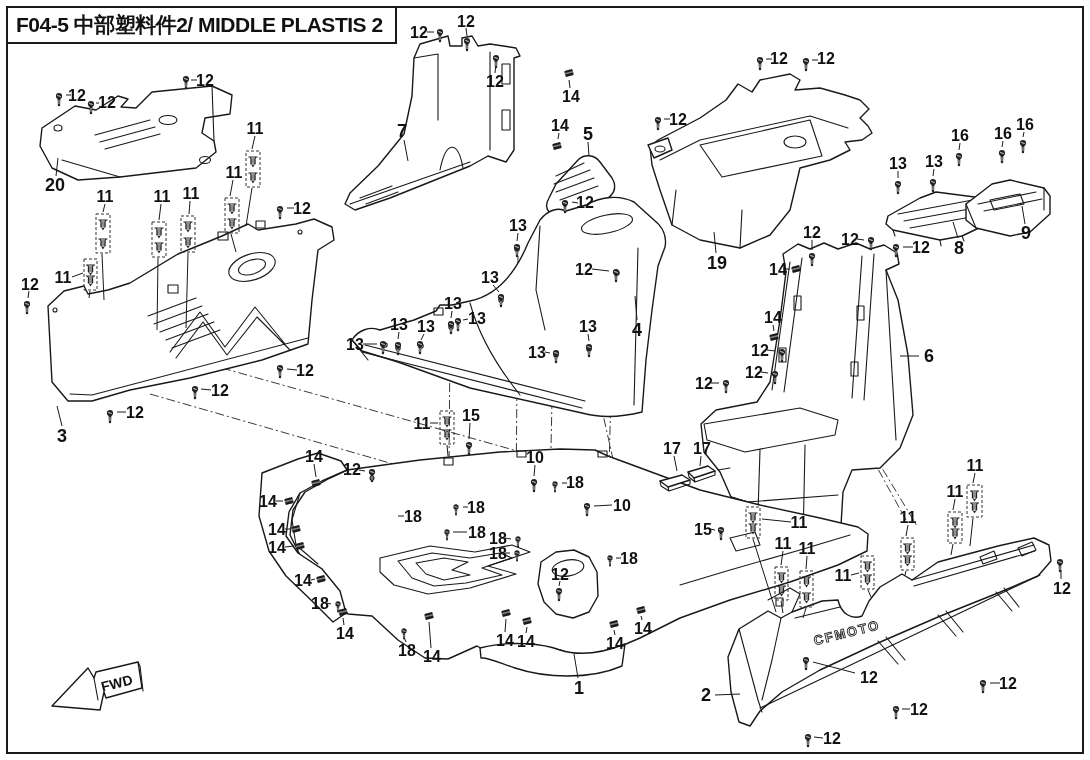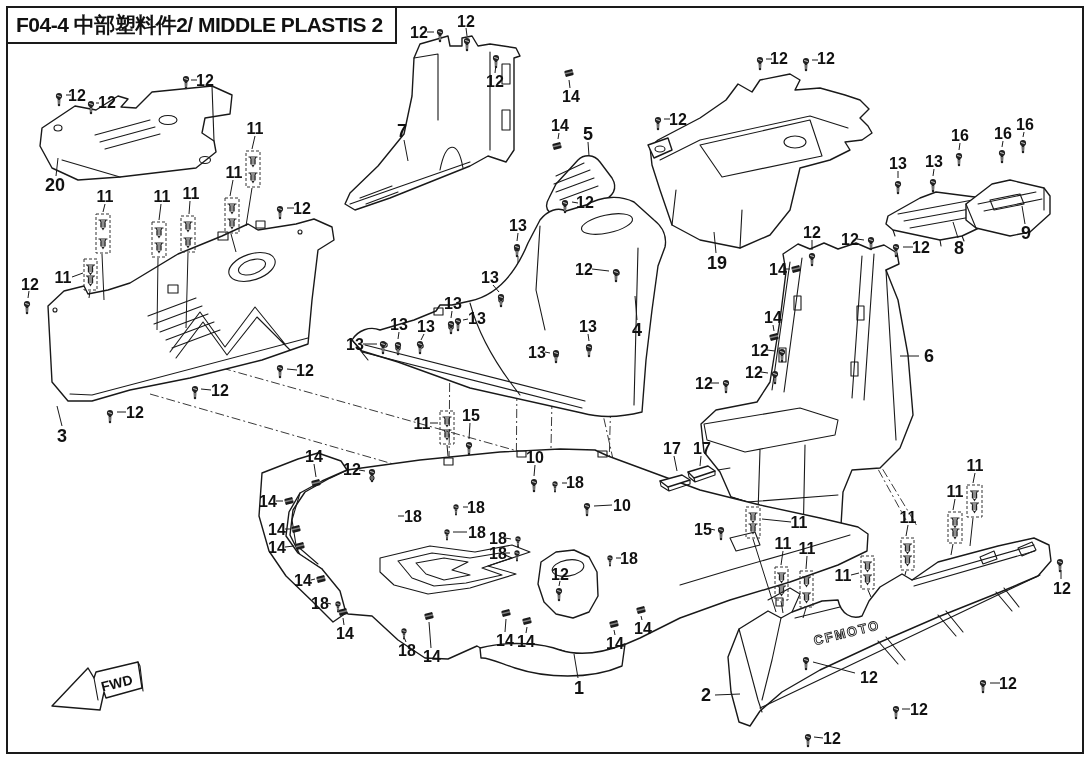--- a/index.html
+++ b/index.html
@@ -22,21 +22,21 @@
   .rodcore{stroke:#ffffff;stroke-width:2;fill:none;stroke-linejoin:round;}
   .brandtxt{font:700 13px "Liberation Sans",sans-serif;fill:#fff;stroke:#1a1a1a;stroke-width:0.9;
             letter-spacing:2px;text-anchor:middle;}
   .fwdtxt{font:700 14px "Liberation Sans",sans-serif;fill:#111;text-anchor:middle;}
 </style>
 </head>
 <body>
 
 <div class="page">
   <div class="frame"></div>
-  <div class="title-box">F04-4 中部塑料件2/ MIDDLE PLASTIS 2</div>
+  <div class="title-box">F04-5 中部塑料件2/ MIDDLE PLASTIS 2</div>
 
   <svg class="diagram" viewBox="0 0 1090 760">
     <defs>
       <g id="g-screw">
         <circle r="3.1" fill="#222"></circle>
         <path d="M-1.4,2.8 L1.4,2.8 L1.1,9.2 L0,10.4 L-1.1,9.2 Z" fill="#222"></path>
         <line x1="-1.8" y1="-0.5" x2="1.8" y2="0.5" stroke="#fff" stroke-width="0.8"></line>
         <line x1="-1.1" y1="5" x2="1.1" y2="5" stroke="#fff" stroke-width="0.7"></line>
         <line x1="-1" y1="7" x2="1" y2="7" stroke="#fff" stroke-width="0.7"></line>
       </g>

